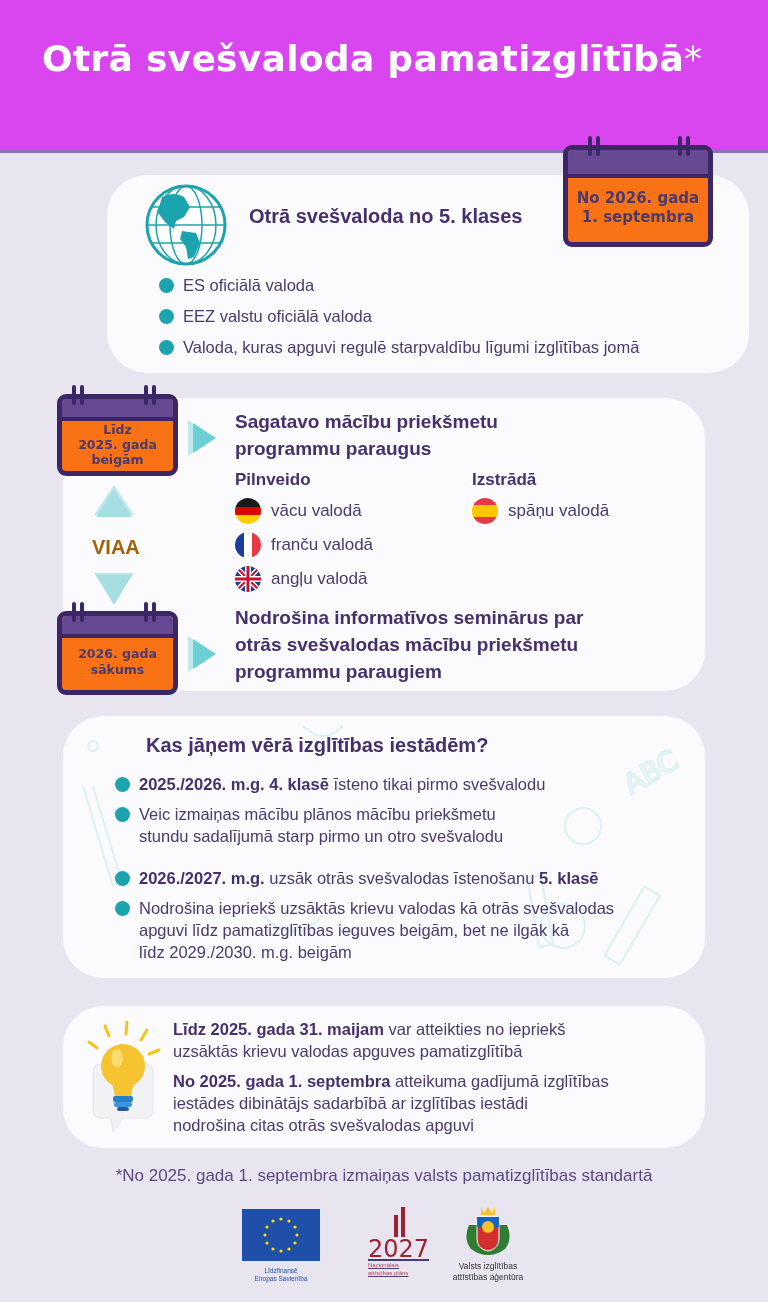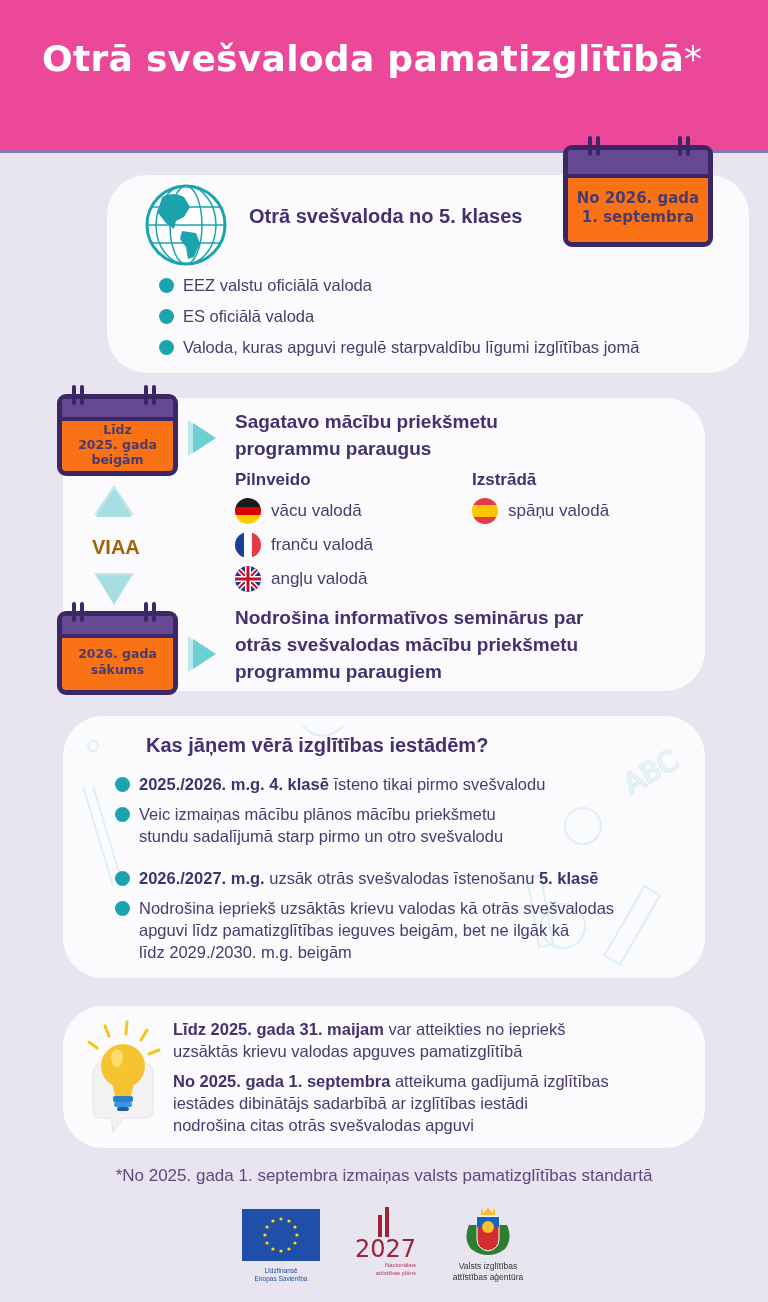--- a/index.html
+++ b/index.html
@@ -5,21 +5,21 @@
   * { box-sizing: border-box; margin: 0; padding: 0; }
   body {
     width: 768px; height: 1302px; overflow: hidden;
     background: #e8e5f0;
     font-family: "Liberation Sans", "DejaVu Sans", sans-serif;
     color: #4a3a6e;
     position: relative;
   }
   .header {
     position: absolute; left: 0; top: 0; width: 768px; height: 153px;
-    background: #ec4899;
+    background: #d946ef;
     border-bottom: 3px solid #8a72b4;
     padding-left: 47px;
   }
   .header h1 {
     position: absolute; left: 42px; top: 38px;
     color: #ffffff; font-family: "DejaVu Sans", sans-serif;
     font-weight: bold; font-size: 36px; letter-spacing: 0.3px;
   }
   .header h1 .ast { font-weight: normal; }
 
@@ -76,22 +76,22 @@
     <ellipse cx="42" cy="42" rx="16" ry="39" fill="none" stroke="#1ba4ae" stroke-width="1.5"></ellipse>
     <ellipse cx="42" cy="42" rx="30" ry="39" fill="none" stroke="#1ba4ae" stroke-width="1.5"></ellipse>
     <line x1="3" y1="42" x2="81" y2="42" stroke="#1ba4ae" stroke-width="1.5"></line>
     <line x1="8" y1="24" x2="76" y2="24" stroke="#1ba4ae" stroke-width="1.5"></line>
     <line x1="8" y1="60" x2="76" y2="60" stroke="#1ba4ae" stroke-width="1.5"></line>
     <path d="M18 14 Q30 8 40 14 L46 24 L40 34 L32 38 L30 46 L22 40 L14 30 Z" fill="#1ba4ae"></path>
     <path d="M38 48 L52 50 L56 60 L50 74 L44 76 L42 64 L36 56 Z" fill="#1ba4ae"></path>
   </svg>
   <div style="position:absolute; left:142px; top:30px; font-size:20px; font-weight:bold; color:#45306e;">Otrā svešvaloda no 5. klases</div>
   <ul class="bullet-list" style="position:absolute; left:52px; top:99px;">
+    <li style="margin-bottom:9px;">ES oficiālā valoda</li>
     <li style="margin-bottom:9px;">EEZ valstu oficiālā valoda</li>
-    <li style="margin-bottom:9px;">ES oficiālā valoda</li>
     <li>Valoda, kuras apguvi regulē starpvaldību līgumi izglītības jomā</li>
   </ul>
 </div>
 
 <div class="cal" style="left:563px; top:145px; width:150px; height:102px;">
   <div class="top">
     <span class="ring" style="left:20px;"></span>
     <span class="ring" style="left:28px;"></span>
     <span class="ring" style="left:110px;"></span>
     <span class="ring" style="left:118px;"></span>
@@ -273,21 +273,21 @@
         <circle cx="23" cy="26" r="1.6"></circle>
           <circle cx="25" cy="18" r="1.6"></circle>
           <circle cx="31" cy="12" r="1.6"></circle>
       </g>
     </svg>
     <div style="font-size:6.5px; color:#1f4fa8; line-height:8px; margin-top:2px;">
       <div>Līdzfinansē</div>
       <div>Eiropas Savienība</div>
     </div>
   </div>
-  <div style="position:absolute; left:352px; top:2px; width:64px; text-align:right;">
+  <div style="position:absolute; left:368px; top:2px; width:64px; text-align:left;text-decoration:underline;">
     <div style="position:relative; height:30px;">
       <span style="position:absolute; left:26px; top:8px; width:4px; height:22px; background:#9b2335;"></span>
       <span style="position:absolute; left:33px; top:0; width:4px; height:30px; background:#9b2335;"></span>
     </div>
     <div style="font-size:24px; color:#9b2335; line-height:24px; font-family:'DejaVu Sans', sans-serif;">2027</div>
     <div style="font-size:6px; color:#b04050; line-height:8px;">
       <div>Nacionālais</div>
       <div>attīstības plāns</div>
     </div>
   </div>

